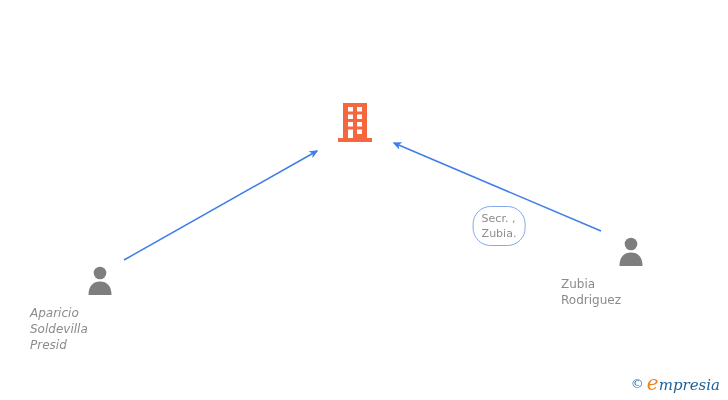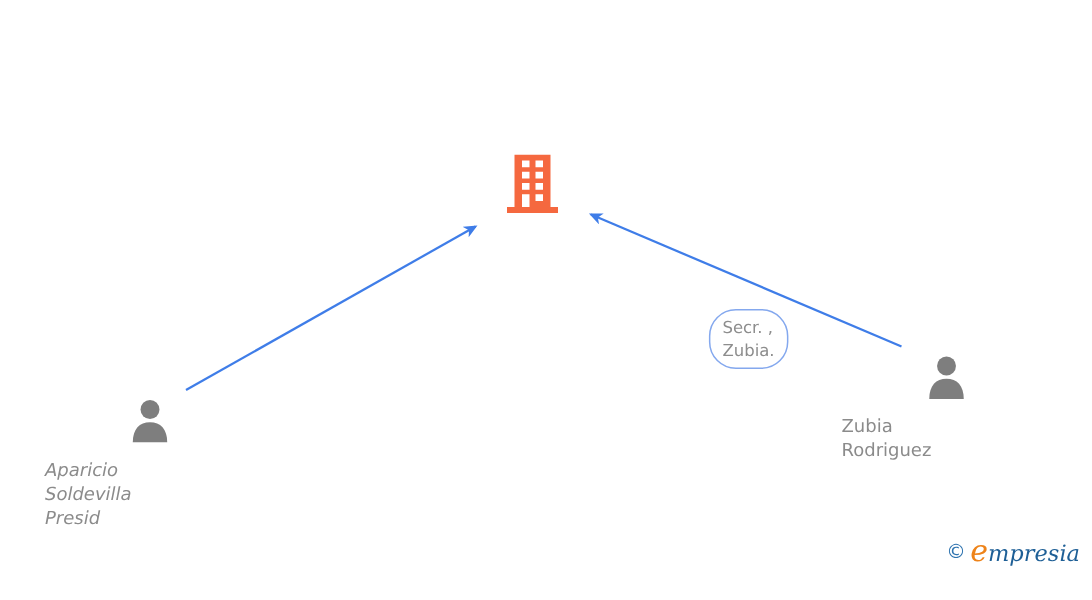--- a/index.html
+++ b/index.html
@@ -63,21 +63,21 @@
   .person-node .person-icon { display: block; margin: 0 auto; }
   .person-name {
     margin-top: 10px;
     font-size: 12px;
     line-height: 16px;
     color: #8b8b8b;
   }
   
   .logo {
     position: absolute;
-    right: 8px; bottom: 21px;
+    right: 8px; bottom: 5px;
     white-space: nowrap;
   }
   .logo .copy {
     color: #2f74b0;
     font-size: 13px;
     vertical-align: 2px;
     margin-right: 3px;
   }
   .logo .brand-e {
     font-family: "DejaVu Serif", serif;

